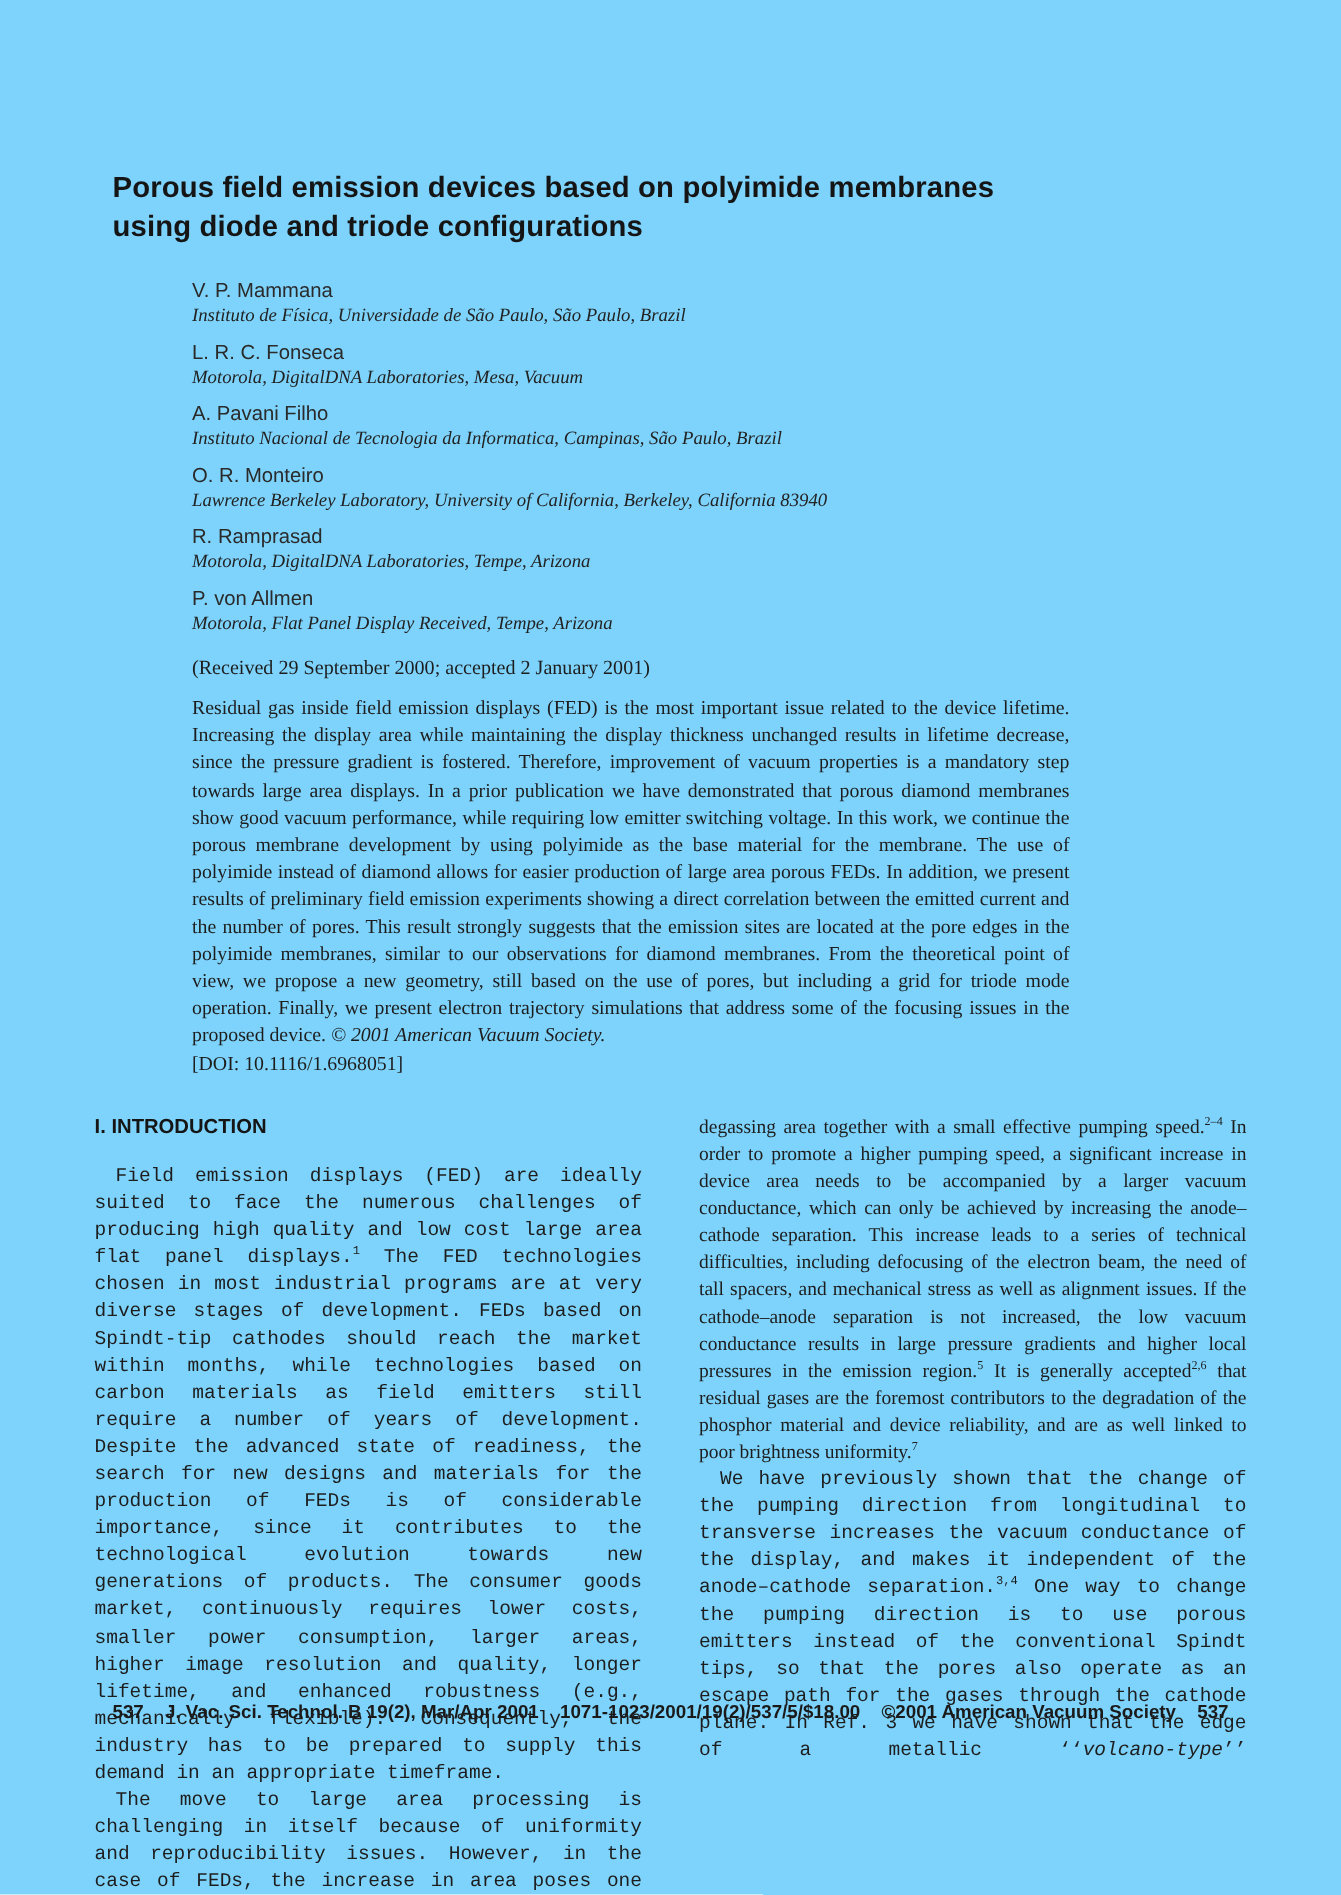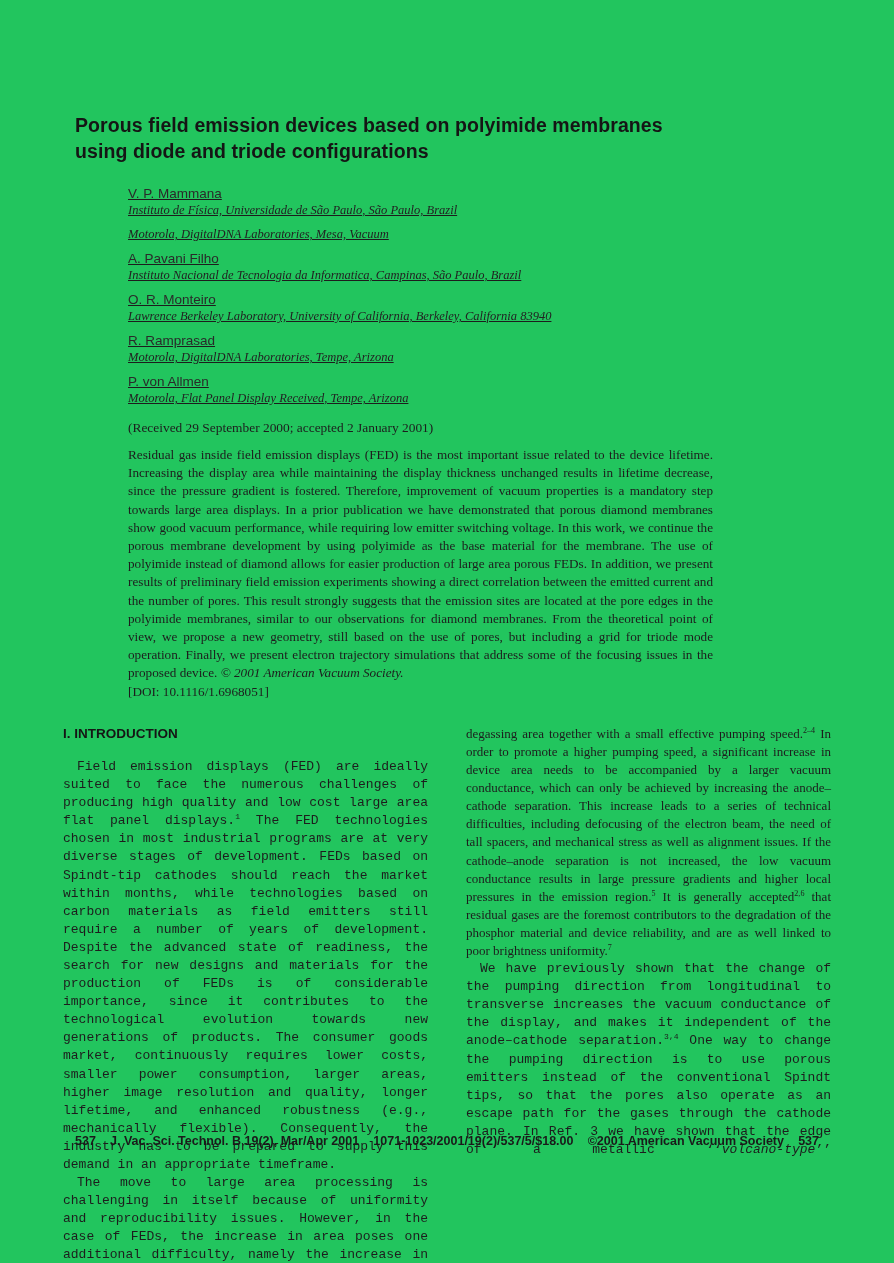--- a/index.html
+++ b/index.html
@@ -4,42 +4,41 @@
 <style>
   html, body {
     margin: 0;
     padding: 0;
     background: #ffffff;
   }
   .page {
     position: relative;
     width: 894px;
     height: 1263px;
-    background: #22c55e;
+    background: #7dd3fc;
     box-sizing: border-box;
     padding: 112px 63px 0 63px;
     font-family: "Liberation Serif", serif;
     color: #1d1d1d;
     overflow: hidden;
   }
   .title {
     font-family: "Liberation Sans", sans-serif;
     font-weight: bold;
     font-size: 19.5px;
     line-height: 26px;
     color: #151515;
     margin: 0 0 22px 12px;
     letter-spacing: 0.1px;
   }
   .authors {
     margin-left: 65px;
   }
   .author-block {
     margin: 0 0 9px 0;
-    text-decoration: underline;
   }
   .author-name {
     font-family: "Liberation Sans", sans-serif;
     font-size: 13.5px;
     line-height: 16px;
     color: #2a2a2a;
     margin: 0;
   }
   .author-affil {
     font-family: "Liberation Serif", serif;
@@ -123,20 +122,21 @@
 <div class="page">
 
   <h1 class="title"><span>Porous field emission devices based on polyimide membranes</span><br><span>using diode and triode configurations</span></h1>
 
   <div class="authors">
     <div class="author-block">
       <p class="author-name">V. P. Mammana</p>
       <p class="author-affil">Instituto de Física, Universidade de São Paulo, São Paulo, Brazil</p>
     </div>
     <div class="author-block">
+      <p class="author-name">L. R. C. Fonseca</p>
       <p class="author-affil">Motorola, DigitalDNA Laboratories, Mesa, Vacuum</p>
     </div>
     <div class="author-block">
       <p class="author-name">A. Pavani Filho</p>
       <p class="author-affil">Instituto Nacional de Tecnologia da Informatica, Campinas, São Paulo, Brazil</p>
     </div>
     <div class="author-block">
       <p class="author-name">O. R. Monteiro</p>
       <p class="author-affil">Lawrence Berkeley Laboratory, University of California, Berkeley, California 83940</p>
     </div>

